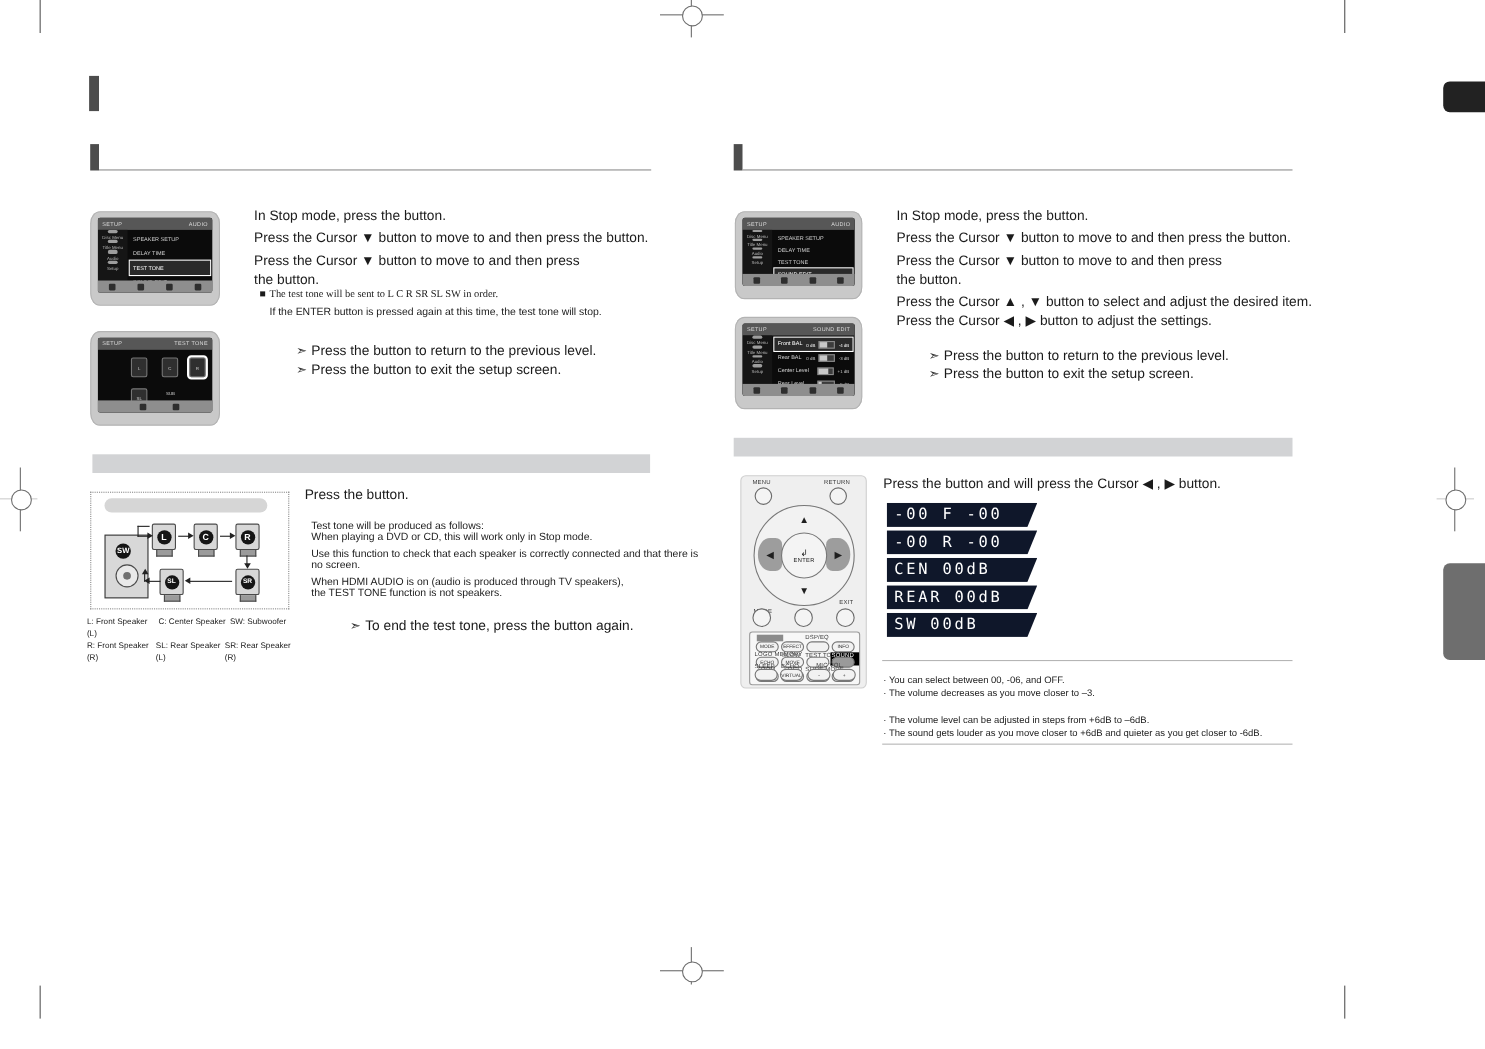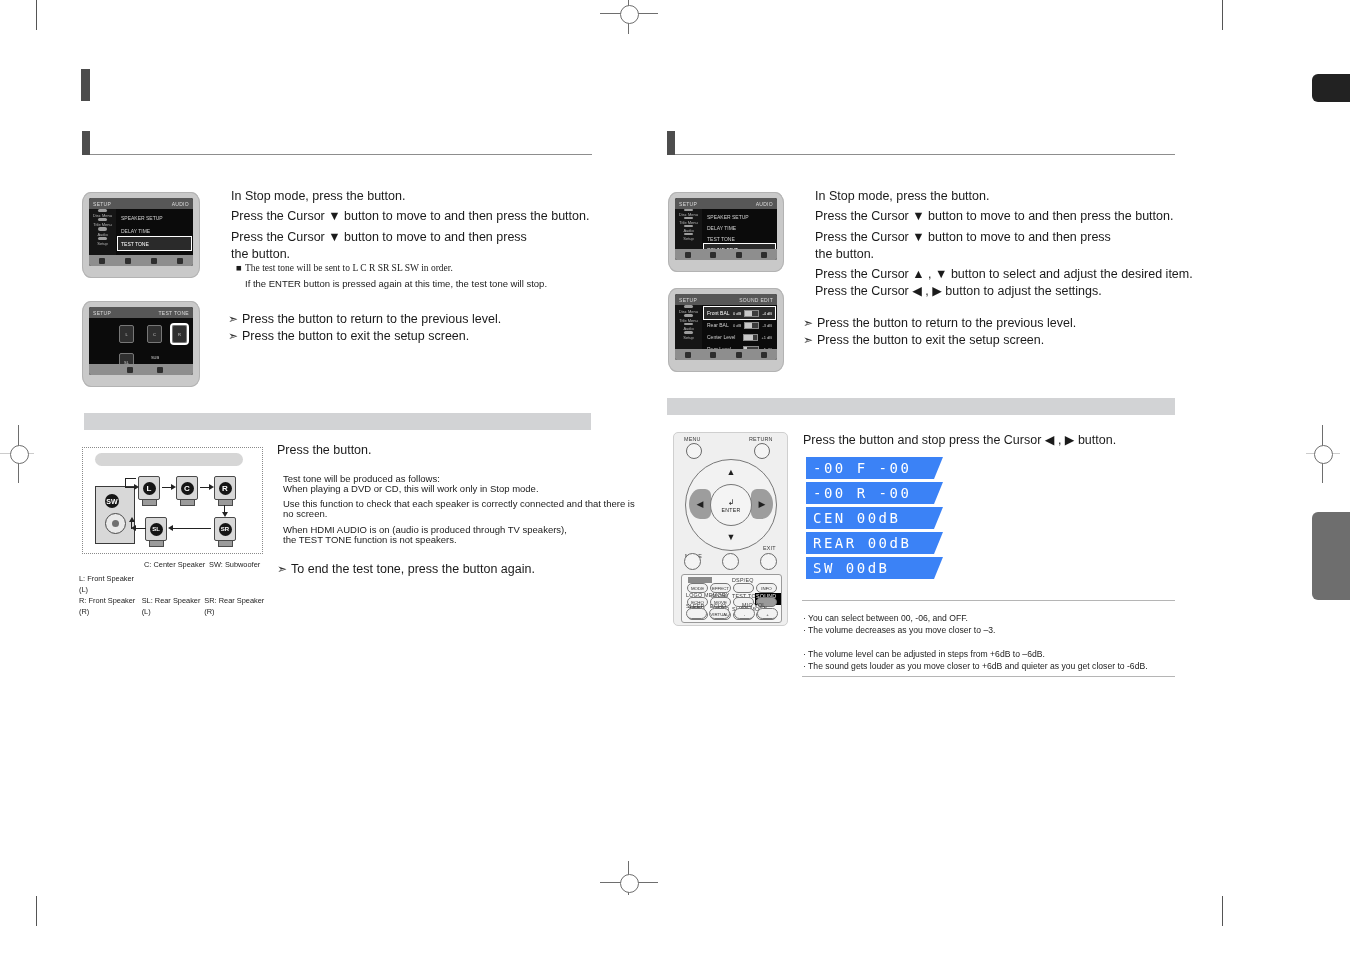--- a/index.html
+++ b/index.html
@@ -18,21 +18,21 @@
 
   
   .head-rule{position:absolute;background:#8d8d8d;height:1px;}
   .head-bar{position:absolute;background:#4d4d4d;}
   .section-bar{position:absolute;background:#d2d3d5;}
 
   
   .txt{position:absolute;font-size:12.5px;line-height:20px;color:#1b1b1b;white-space:nowrap;}
   .txt-sm{position:absolute;font-size:9.5px;line-height:15px;color:#1b1b1b;white-space:nowrap;}
   .txt-xs{position:absolute;font-size:8.6px;line-height:13px;color:#1b1b1b;white-space:nowrap;}
-  .arrow-item{position:absolute;font-size:12.5px;line-height:20px;white-space:nowrap;}
+  .arrow-item{position:absolute;font-size:12.5px;line-height:20px;white-space:nowrap;margin-left:41px;}
   .arrow-item .ar{display:inline-block;width:14px;color:#333;font-size:12px;}
   .bull{display:inline-block;width:9px;}
 
   
   .tv{position:absolute;background:#c9c9c9;border-radius:9px/11px;
       box-shadow:inset 0 0 0 1px #b3b3b3;padding:6px 7px 12px 7px;box-sizing:border-box;}
   .tv-inner{width:100%;height:100%;background:#0b0b0b;border-radius:2px;position:relative;overflow:hidden;}
   .osd-top{position:absolute;left:0;top:0;right:0;height:11px;background:#575757;
            display:flex;align-items:center;justify-content:space-between;padding:0 4px;box-sizing:border-box;}
   .osd-top .lbl{font-size:5px;color:#dcdcdc;letter-spacing:.3px;}
@@ -101,21 +101,21 @@
   .rm-ent .e1{font-size:8px;}
   .rm-ent .e2{font-size:5.2px;letter-spacing:.3px;}
   .rm-pad{position:absolute;border:1px solid #9a9a9a;border-radius:3px;background:#f7f7f7;}
   .rm-key{position:absolute;border:1px solid #777;border-radius:6px;background:#f2f2f2;}
   .rm-key.dark{background:#9a9a9a;}
   .rm-key span{position:absolute;left:0;right:0;top:50%;transform:translateY(-50%);
                text-align:center;font-size:4.4px;color:#2c2c2c;}
   .rm-hdr{position:absolute;background:#8a8a8a;height:6px;}
 
   
-  .led{position:absolute;height:22px;background:#3b82f6;
+  .led{position:absolute;height:22px;background:#0f172a;
        display:flex;align-items:center;padding-left:7px;box-sizing:border-box;
        font-family:"DejaVu Sans Mono", monospace;font-size:14px;letter-spacing:2.5px;
        color:#ffffff;clip-path:polygon(0 0,100% 0,calc(100% - 9px) 100%,0 100%);}
   .hr-thin{position:absolute;height:1px;background:#b5b5b5;}
 </style>
 </head>
 <body>
 
 <div>
   <div class="cropmark" style="left:36px;top:0;width:1px;height:30px;"></div>
@@ -315,21 +315,21 @@
   <div class="ln" style="left:48px;top:72px;width:1.3px;height:9px;"></div>
   <div class="ah u" style="left:45.5px;top:69px;"></div>
   <div class="ln" style="left:42px;top:30px;width:1.3px;height:10px;"></div>
   <div class="ln" style="left:42px;top:30px;width:11px;height:1.3px;"></div>
   <div class="ah r" style="left:51px;top:36px;"></div>
   <div class="ln" style="left:42px;top:39px;width:11px;height:1.3px;"></div>
 </div>
 
 <div class="legend" style="left:79px;top:559px;width:195px;">
   <div>
-    <span style="width:65px;margin-top:14px;">L: Front Speaker (L)</span>
+    <span style="width:65px;">L: Front Speaker (L)</span>
     <span style="width:65px;">C: Center Speaker</span>
     <span>SW: Subwoofer</span>
   </div>
   <div>
     <span style="width:65px;">R: Front Speaker (R)</span>
     <span style="width:65px;">SL: Rear Speaker (L)</span>
     <span>SR: Rear Speaker (R)</span>
   </div>
 </div>
 
@@ -559,21 +559,21 @@
       <span>VIRTUAL</span>
     </div>
   <div class="rm-key" style="left:60px;top:175px;width:19px;height:9px;">
       <span>-</span>
     </div>
   <div class="rm-key" style="left:83px;top:175px;width:19px;height:9px;">
       <span>+</span>
     </div>
 </div>
 
-<div class="txt" style="left:803px;top:430px;">Press the                  button and stop press the Cursor ◀ , ▶ button.</div>
+<div class="txt" style="left:803px;top:430px;">Press the                  button and will press the Cursor ◀ , ▶ button.</div>
 
 <div class="led" style="left:806px;top:457px;width:137px;">-00  F  -00</div>
 <div class="led" style="left:806px;top:482px;width:137px;">-00  R  -00</div>
 <div class="led" style="left:806px;top:507px;width:137px;">CEN     00dB</div>
 <div class="led" style="left:806px;top:532px;width:137px;">REAR    00dB</div>
 <div class="led" style="left:806px;top:557px;width:137px;">SW      00dB</div>
 
 <div class="hr-thin" style="left:802px;top:600px;width:373px;"></div>
 <div class="txt-xs" style="left:803px;top:612px;">· <span>You can select between 00, -06, and OFF.</span></div>
 <div class="txt-xs" style="left:803px;top:624px;">· <span>The volume decreases as you move closer to –3.</span></div>

